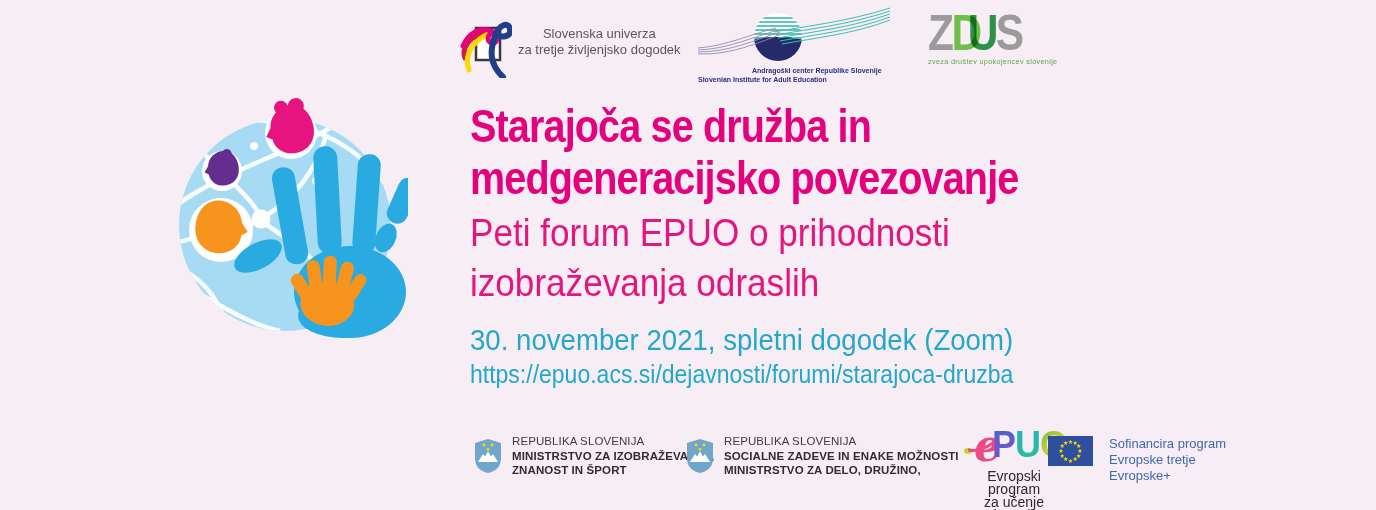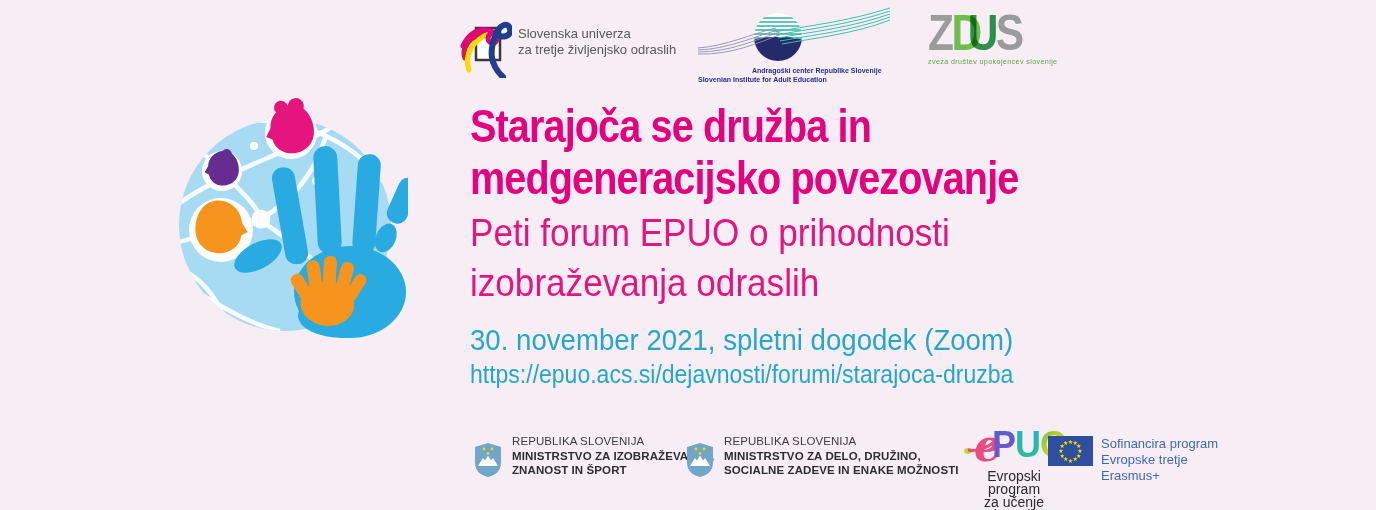--- a/index.html
+++ b/index.html
@@ -1,62 +1,62 @@
 <!DOCTYPE html>
 <html><head>
 <meta charset="utf-8">
 <style>
   html,body{margin:0;padding:0;}
   body{font-family:"Liberation Sans",sans-serif;background:#e8e0e6;}
   .banner{position:relative;width:1376px;height:510px;background:#F7EDF5;overflow:hidden;}
 
   
-  .sutzo{position:absolute;left:460px;top:6px;display:flex;align-items:center;}
+  .sutzo{position:absolute;left:460px;top:6px;display:flex;align-items:center;text-align:center;}
   .sutzo-text{margin-left:6px;font-size:13px;line-height:16px;color:#58585A;}
   .acs{position:absolute;left:696px;top:6px;width:196px;}
   .acs-text{font-size:7px;font-weight:bold;color:#2B2E83;line-height:9px;}
   .acs-line1{margin-left:56px;}
   .acs-line2{margin-left:2px;}
   .zdus{position:absolute;left:928px;top:10px;width:130px;}
   .zdus-word{font-weight:bold;font-size:50px;line-height:46px;letter-spacing:-3px;transform:scaleX(.85);transform-origin:left top;white-space:nowrap;}
   .zdus-z,.zdus-s{color:#9C9B9B;}
   .zdus-d{color:#6FBE4A;}
   .zdus-u{color:#2F9147;margin-left:-14px;mix-blend-mode:multiply;}
   .zdus-tagline{margin-top:1px;font-size:8px;color:#5FA844;letter-spacing:.4px;transform:scaleX(.9);transform-origin:left top;white-space:nowrap;}
 
   
   .title{position:absolute;left:470px;top:100px;color:#E5007E;font-weight:bold;font-size:46px;line-height:52px;letter-spacing:-1px;transform:scaleX(.86);transform-origin:left top;white-space:nowrap;}
   .subtitle{position:absolute;left:470px;top:208px;color:#E5157E;font-weight:normal;font-size:39px;line-height:50px;transform:scaleX(.9);transform-origin:left top;white-space:nowrap;}
   .event{position:absolute;left:470px;top:310px;color:#23A8C8;margin-top:12px;}
   .event-date{font-size:30px;line-height:36px;transform:scaleX(.92);transform-origin:left top;white-space:nowrap;}
   .event-url{font-size:25px;line-height:32px;transform:scaleX(.92);transform-origin:left top;white-space:nowrap;color:#23A8C8;text-decoration:none;display:block;}
 
   
-  .ministry{position:absolute;top:434px;display:flex;align-items:flex-end;}
+  .ministry{position:absolute;top:434px;display:flex;align-items:center;}
   .ministry.edu{left:474px;}
   .ministry.labour{left:686px;}
   .ministry-text{margin-left:10px;font-size:11.5px;line-height:14.5px;color:#3D3D3D;letter-spacing:.1px;}
   .ministry-text .bold{font-weight:bold;color:#2E2E2E;}
   .epuo{position:absolute;left:964px;top:422px;width:100px;text-align:center;}
   .epuo-word{position:relative;height:46px;white-space:nowrap;text-align:left;}
   .epuo-dot{position:absolute;left:0px;top:26px;width:8px;height:6px;border-radius:50%;background:#C2D82E;}
   .epuo-swash{position:absolute;left:4px;top:18px;}
   .epuo-e{font-family:"DejaVu Serif",serif;font-style:italic;font-weight:bold;font-size:44px;color:#EC4B81;position:relative;left:10px;top:-2px;}
   .epuo-cap{font-weight:bold;font-size:36px;letter-spacing:-1px;position:relative;top:-6px;}
   .epuo-p{color:#5B5FC0;}
   .epuo-u{color:#23B1C6;}
   .epuo-o{color:#7FC241;}
   @supports ((-webkit-background-clip:text) or (background-clip:text)){
     .epuo-p{background:linear-gradient(180deg,#4768C8,#8A4BC8);-webkit-background-clip:text;background-clip:text;color:transparent;}
     .epuo-u{background:linear-gradient(180deg,#1FB4C8,#2FBF8F);-webkit-background-clip:text;background-clip:text;color:transparent;}
     .epuo-o{background:linear-gradient(135deg,#63BE4B,#C6CF2E,#F7941E);-webkit-background-clip:text;background-clip:text;color:transparent;}
   }
   .epuo-tagline{margin-top:2px;font-size:14px;line-height:13px;color:#2B2B2B;}
   .eu{position:absolute;left:1048px;top:436px;display:flex;align-items:flex-start;}
-  .eu-text{margin-left:8px;font-size:13px;line-height:16px;color:#3E69B1;}
+  .eu-text{margin-left:16px;font-size:13px;line-height:16px;color:#3E69B1;}
 
   .illustration{position:absolute;left:158px;top:78px;}
 </style>
 </head>
 <body>
 
 <div class="banner">
 
   <svg class="illustration" width="250" height="260" viewBox="0 0 250 260">
     <defs>
@@ -125,21 +125,21 @@
   <div class="sutzo">
     <svg width="52" height="72" viewBox="0 0 52 72">
       <rect x="16" y="22" width="24" height="32" fill="#FFFFFF" stroke="#3A3A3A" stroke-width="2.5"></rect>
       <path d="M 5,52 C 1,42 10,30 26,25" stroke="#D5174C" stroke-width="5" fill="none" stroke-linecap="round"></path>
       <path d="M 9,64 C 3,48 14,34 30,27" stroke="#FFD800" stroke-width="5" fill="none" stroke-linecap="round"></path>
       <path d="M 3,40 C 8,28 20,20 31,25 C 39,29 38,38 32,37 C 26,36 27,28 34,26" stroke="#E5007E" stroke-width="5" fill="none" stroke-linecap="round"></path>
       <path d="M 43,71 C 29,58 30,44 35,30 C 39,19 48,15 50,23 C 52,31 40,33 36,27" stroke="#1F3E8C" stroke-width="6" fill="none" stroke-linecap="round"></path>
     </svg>
     <div class="sutzo-text">
       <div>Slovenska univerza</div>
-      <div>za tretje življenjsko odraslih</div>
+      <div>za tretje življenjsko dogodek</div>
     </div>
   </div>
 
   <div class="acs">
     <svg width="196" height="56" viewBox="0 0 196 56">
       <defs>
           <clipPath id="acsc">
             <circle cx="82" cy="31" r="24"></circle>
           </clipPath>
         </defs>
@@ -216,22 +216,22 @@
     <svg width="28" height="36" viewBox="0 0 28 36">
       <path d="M14,1 L27,5 V20 C27,30 21,33 14,35 C7,33 1,30 1,20 V5 Z" fill="#6FA6C9"></path>
       <circle cx="10" cy="7" r="1.4" fill="#FFD800"></circle>
         <circle cx="18" cy="7" r="1.4" fill="#FFD800"></circle>
         <circle cx="14" cy="11.5" r="1.4" fill="#FFD800"></circle>
       <path d="M4,24 L9,16 L11,18.5 L14,13.5 L17,18.5 L19,16 L24,24 Z" fill="#FFFFFF"></path>
       <path d="M4,25.5 C8,27 20,27 24,25.5" stroke="#6FA6C9" stroke-width="1" fill="none"></path>
     </svg>
     <div class="ministry-text">
       <div>REPUBLIKA SLOVENIJA</div>
+      <div class="bold">SOCIALNE ZADEVE IN ENAKE MOŽNOSTI</div>
       <div class="bold">MINISTRSTVO ZA DELO, DRUŽINO,</div>
-      <div class="bold">SOCIALNE ZADEVE IN ENAKE MOŽNOSTI</div>
     </div>
   </div>
 
   <div class="epuo">
     <div class="epuo-word">
       <span class="epuo-dot"></span>
       <svg class="epuo-swash" width="26" height="14" viewBox="0 0 26 14">
         <path d="M1,10 C8,12 18,8 25,3" stroke="#EC4B81" stroke-width="3" fill="none" stroke-linecap="round"></path>
       </svg>
       <span class="epuo-e">e</span><span class="epuo-cap epuo-p">P</span><span class="epuo-cap epuo-u">U</span><span class="epuo-cap epuo-o">O</span>
@@ -256,17 +256,17 @@
           <text x="17.7" y="25.2">★</text>
           <text x="14.3" y="21.8">★</text>
         <text x="13" y="17">★</text>
           <text x="14.3" y="12.3">★</text>
           <text x="17.7" y="8.8">★</text>
       </g>
     </svg>
     <div class="eu-text">
       <div>Sofinancira program</div>
       <div>Evropske tretje</div>
-      <div>Erasmus+</div>
+      <div>Evropske+</div>
     </div>
   </div>
 
 </div>
 
 </body></html>

